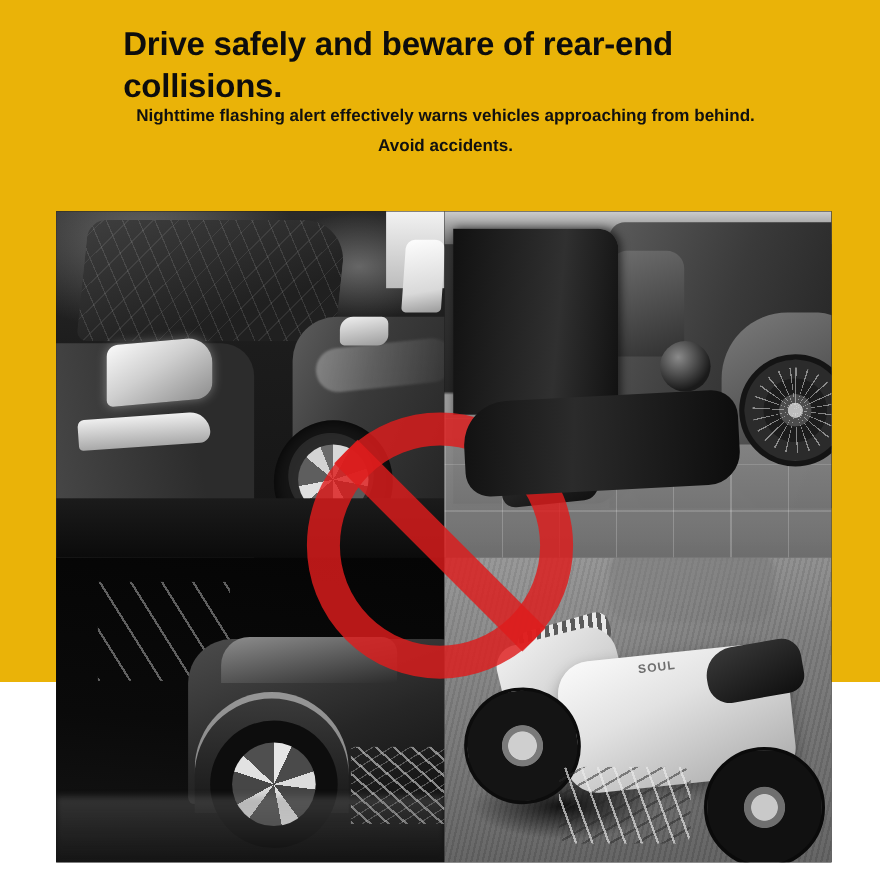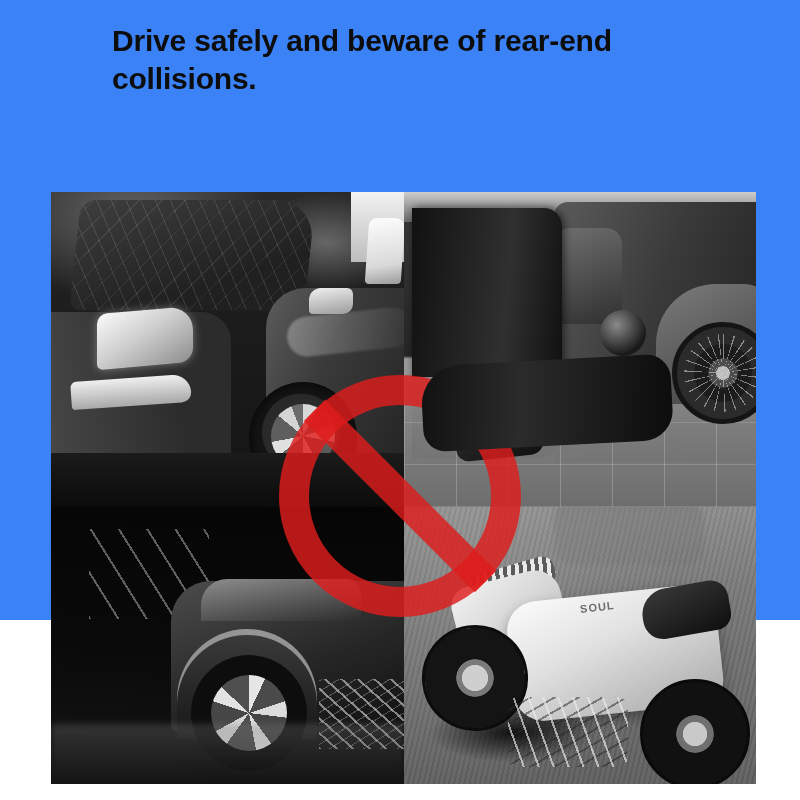--- a/index.html
+++ b/index.html
@@ -13,21 +13,21 @@
     font-family: "Liberation Sans", sans-serif;
     color: #111111;
     overflow: hidden;
     position: relative;
   }
 
   .page {
     width: 800px;
     height: 620px;
     position: relative;
-    background: #3b82f6;
+    background: #eab308;
   }
 
   
   .headline {
     position: absolute;
     left: 112px;
     top: 2px;
     width: 580px;
     font-size: 30px;
     line-height: 1.28;
@@ -372,20 +372,24 @@
     transform: rotate(45deg);
   }
 </style>
 </head>
 <body>
 
 <div class="page">
 
   <h1 class="headline">Drive safely and beware of rear-end collisions.</h1>
 
+  <div class="subhead">
+    <span>Nighttime flashing alert effectively warns vehicles approaching from behind.</span>
+    <span class="line2">Avoid accidents.</span>
+  </div>
 
   <div class="grid">
 
     <div class="cell c1">
       <div class="sky"></div>
       <div class="whitefig"></div>
       <div class="glass"></div>
       <div class="bodyR"></div>
       <div class="bodyRhl"></div>
       <div class="bodyL"></div>

